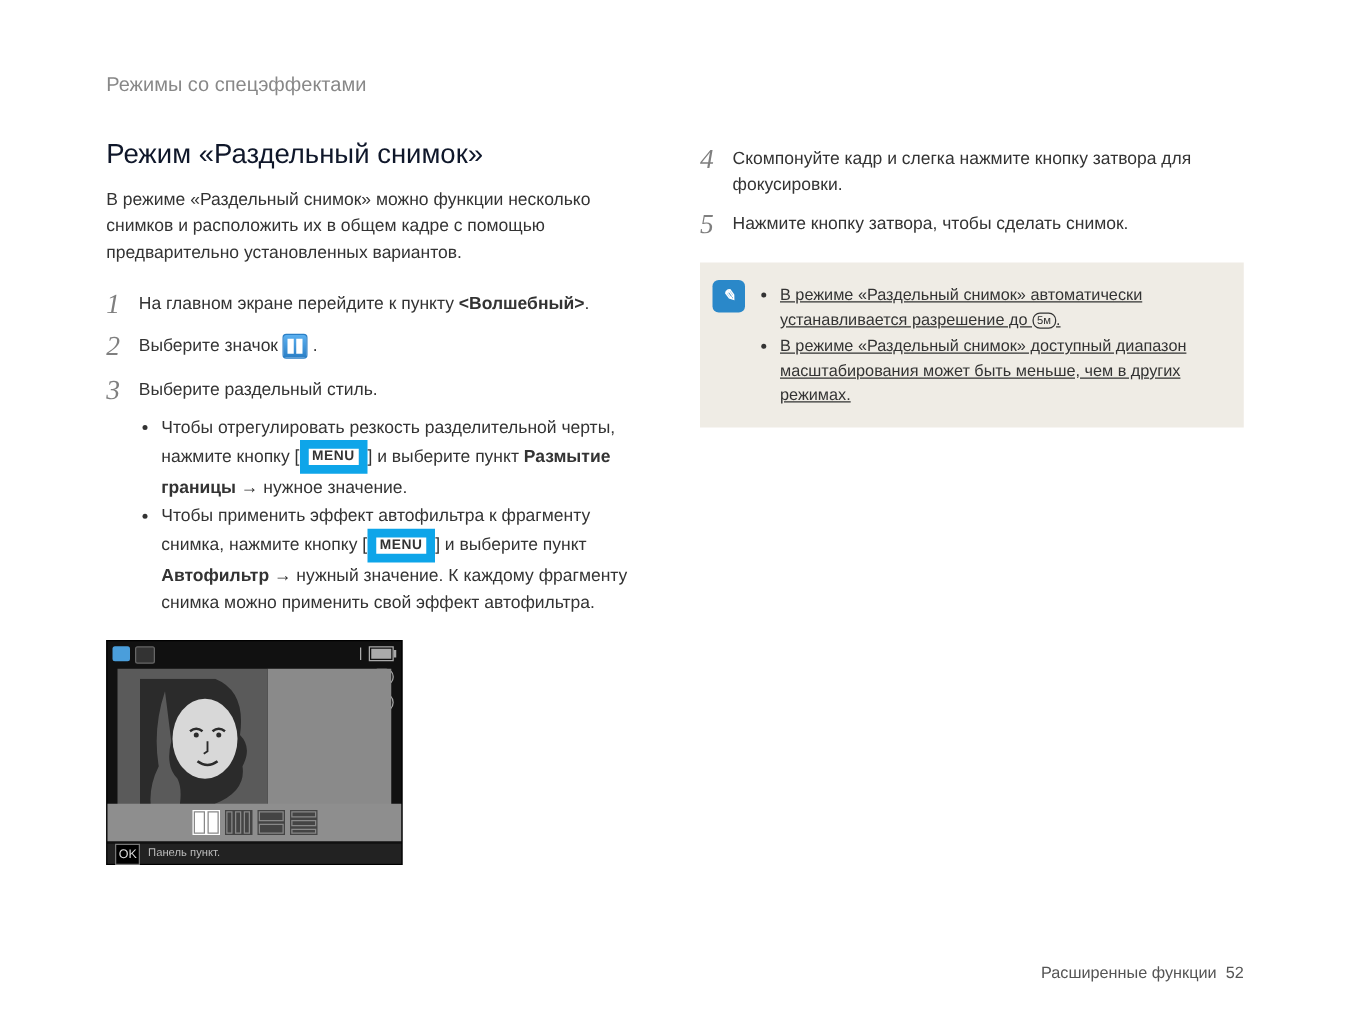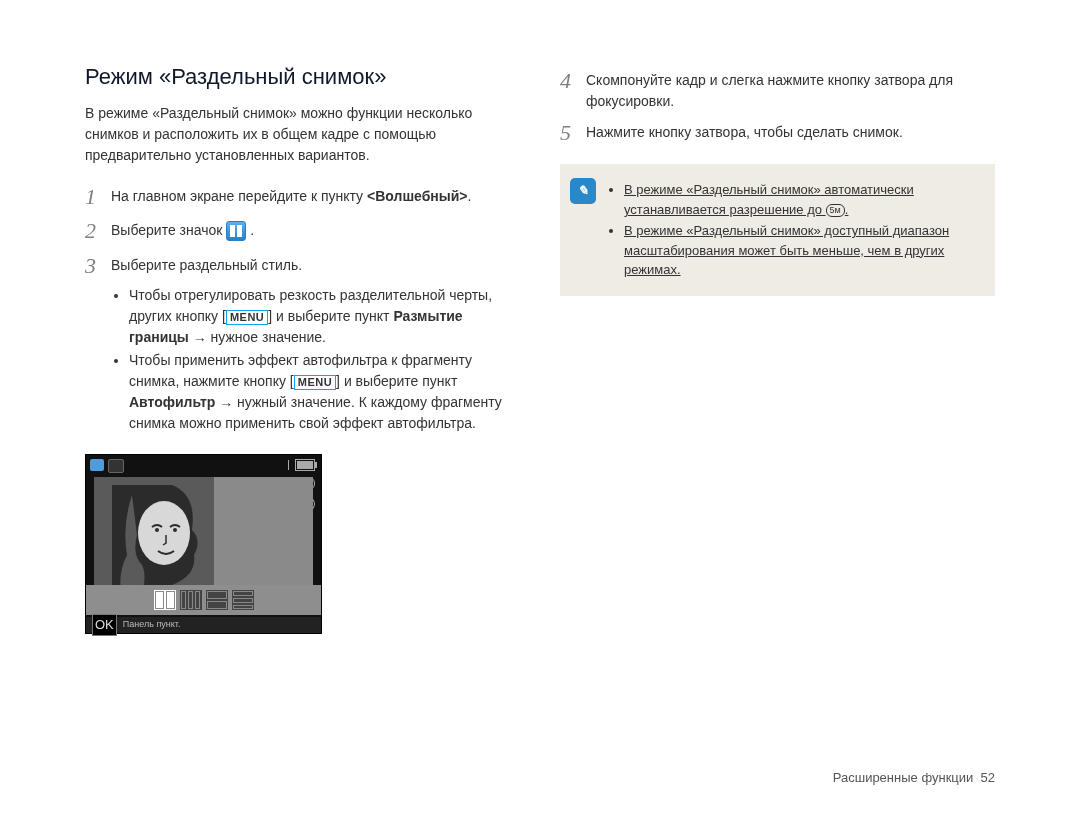--- a/index.html
+++ b/index.html
@@ -82,21 +82,21 @@
   }
   .icon-box::before, .icon-box::after {
     content: "";
     position: absolute;
     background: #fff;
   }
   .icon-box::before { left:3px; top:3px; width:5px; height:12px; }
   .icon-box::after  { left:10px; top:3px; width:5px; height:12px; }
   .menu-label {
     display: inline-block;
-    border: 1px solid #0ea5e9;
+    border: 7px solid #0ea5e9;
     padding: 0 3px;
     font-size: 11px;
     font-weight: bold;
     letter-spacing: 0.5px;
     vertical-align: middle;
     line-height: 13px;
   }
   .trash-icon {
     display: inline-block;
     width: 14px;
@@ -172,33 +172,34 @@
   .cam-left { flex:0 0 55%; background:#5a5a5a; position:relative; overflow:hidden; }
   .cam-right { flex:1; background:#8a8a8a; }
   .face { position:absolute; left:18px; top:8px; }
   .strip { position:absolute; bottom:18px; left:0; right:0; height:30px; background:#8e8e8e; display:flex; justify-content:center; align-items:center; gap:4px; }
   .strip .layout { width:22px; height:20px; background:#444; display:flex; }
   .strip .layout.sel { background:#fff; }
   .strip .layout span { flex:1; border:1px solid #888; margin:1px; }
   .strip .layout.cols span { }
   .strip .layout.rows { flex-direction:column; }
   .cam-footer { position:absolute; bottom:0; left:0; right:0; height:16px; background:#222; display:flex; align-items:center; padding:0 6px; gap:6px; }
-  .ok-btn { background:#000; border:1px solid #777; color:#ddd; font-size:13px; padding:0 2px; }
+  .ok-btn { background:#000; border:1px solid #777; color:#ddd; font-size:10px; padding:0 2px; }
 
   .page-footer {
     text-align: right;
     font-size: 13px;
     color: #555;
     margin-top: auto;
   }
 </style>
 </head>
 <body>
 
 <div class="page">
+  <div class="breadcrumb">Режимы со спецэффектами</div>
 
   <div class="columns">
 
     <div class="col">
       <h1>Режим «Раздельный снимок»</h1>
       <p class="intro">В режиме «Раздельный снимок» можно функции несколько снимков и расположить их в общем кадре с помощью предварительно установленных вариантов.</p>
 
       <div class="step">
         <div class="step-num">1</div>
         <div class="step-body">
@@ -214,21 +215,21 @@
           <span>.</span>
         </div>
       </div>
 
       <div class="step">
         <div class="step-num">3</div>
         <div class="step-body">Выберите раздельный стиль.</div>
       </div>
       <ul class="bullets">
         <li>
-          <span>Чтобы отрегулировать резкость разделительной черты, других кнопку [</span><span class="menu-label">MENU</span><span>] и выберите пункт </span><strong>Размытие границы</strong><span> → нужное значение.</span>
+          <span>Чтобы отрегулировать резкость разделительной черты, нажмите кнопку [</span><span class="menu-label">MENU</span><span>] и выберите пункт </span><strong>Размытие границы</strong><span> → нужное значение.</span>
         </li>
         <li>
           <span>Чтобы применить эффект автофильтра к фрагменту снимка, нажмите кнопку [</span><span class="menu-label">MENU</span><span>] и выберите пункт </span><strong>Автофильтр</strong><span> → нужный значение. К каждому фрагменту снимка можно применить свой эффект автофильтра.</span>
         </li>
       </ul>
 
       <div class="camera">
         <div class="top-icons">
           <div class="mini-ico"></div>
           <div class="mini-ico mini-dark"></div>

